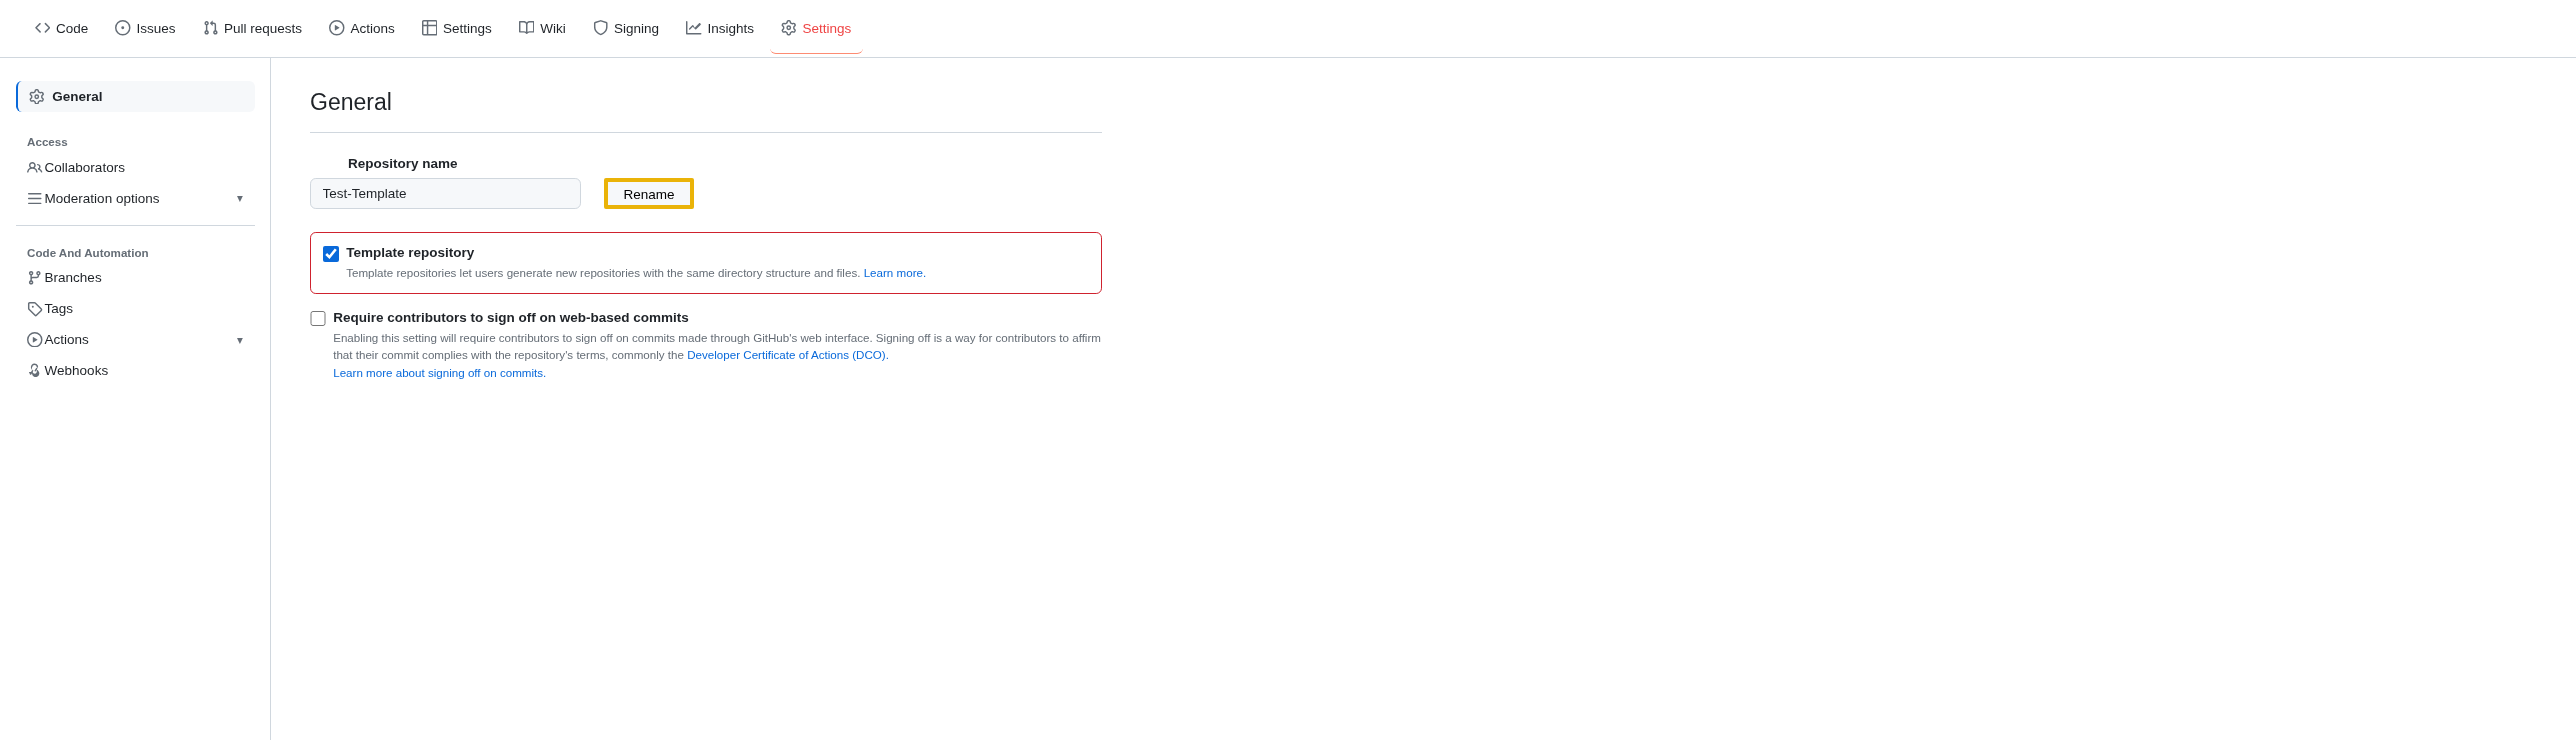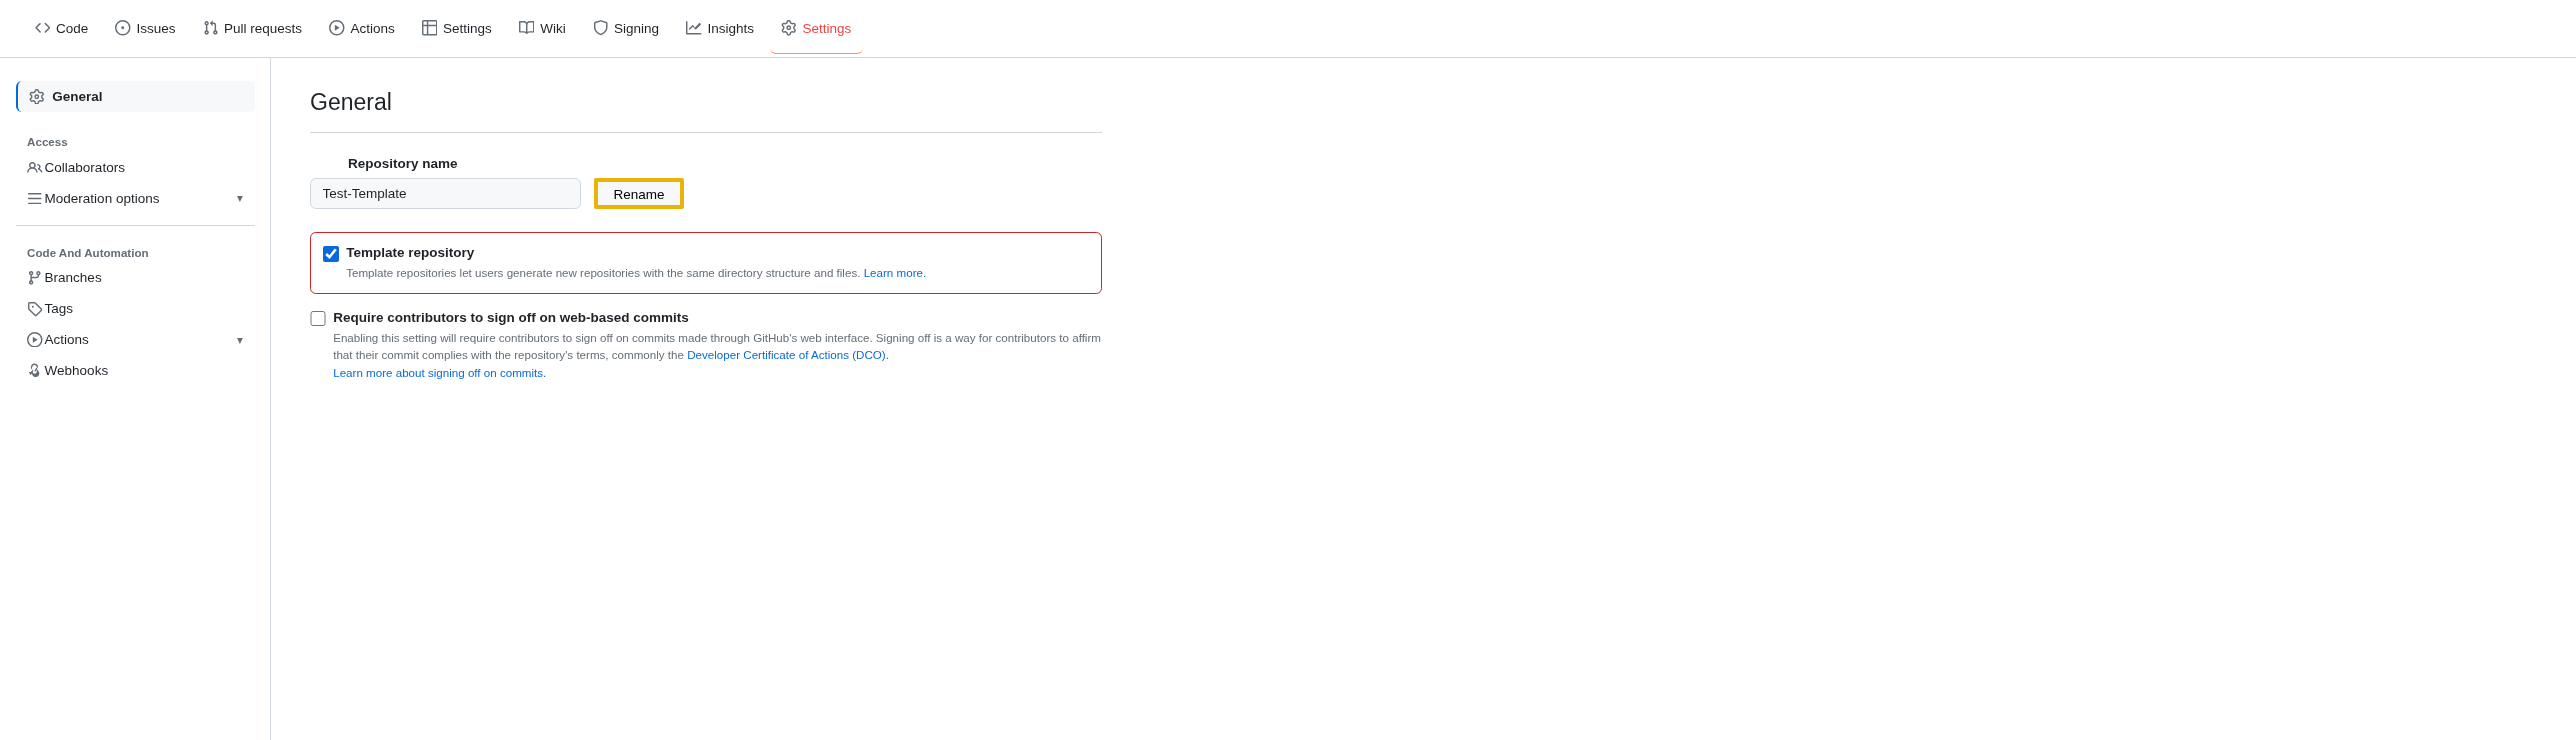--- a/index.html
+++ b/index.html
@@ -137,21 +137,21 @@
     .form-label {
       font-weight: 600;
       font-size: 13.5px;
       margin-bottom: 7.7px;
       display: block;
       margin-left: 38px;
     }
     .repo-name-row {
       display: flex;
       align-items: center;
-      gap: 13px;
+      gap: 23px;
     }
     .repo-name-input {
       padding: 4.8px 11.6px;
       border: 1px solid #d0d7de;
       border-radius: 5.8px;
       font-size: 13.5px;
       width: 271px;
       background: #f6f8fa;
       color: #1f2328;
       height: 31px;

